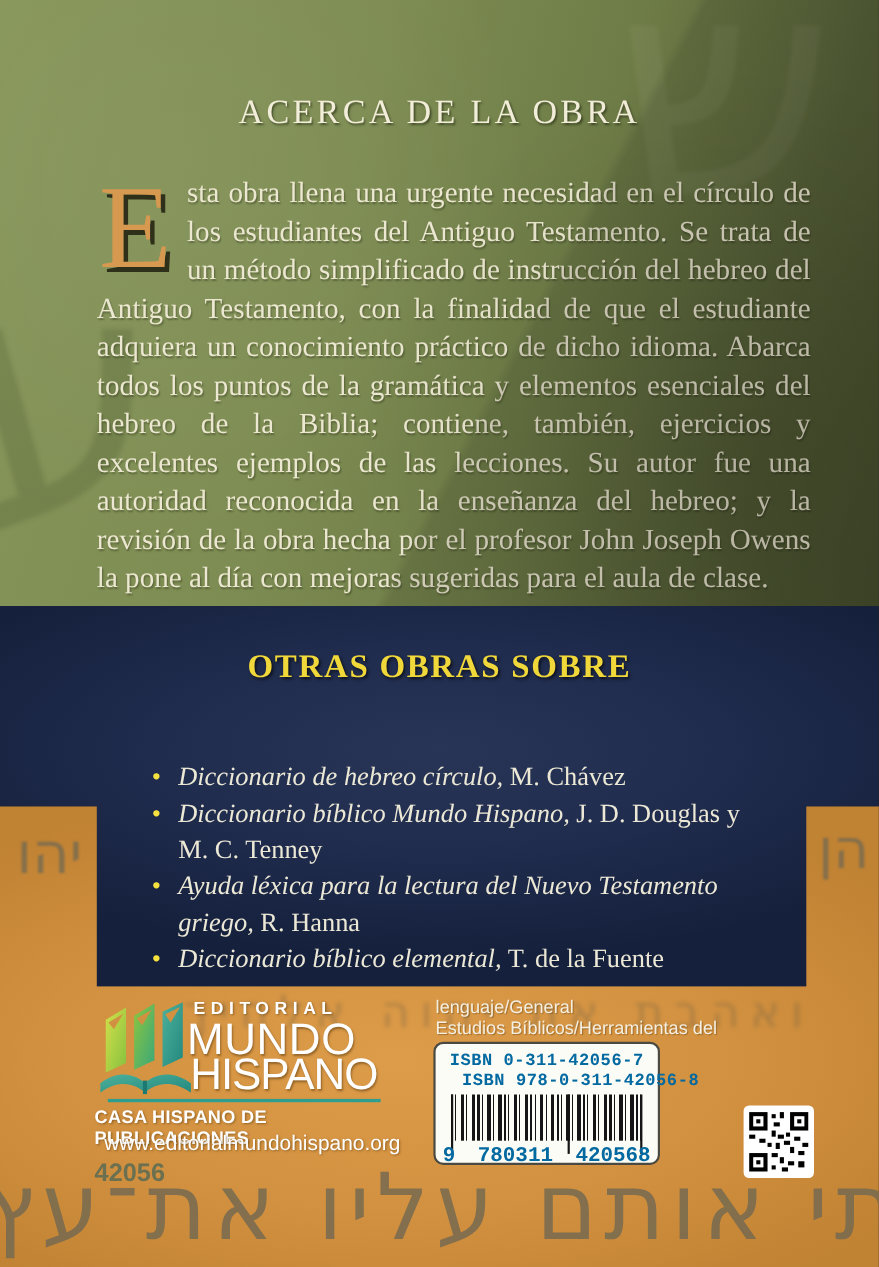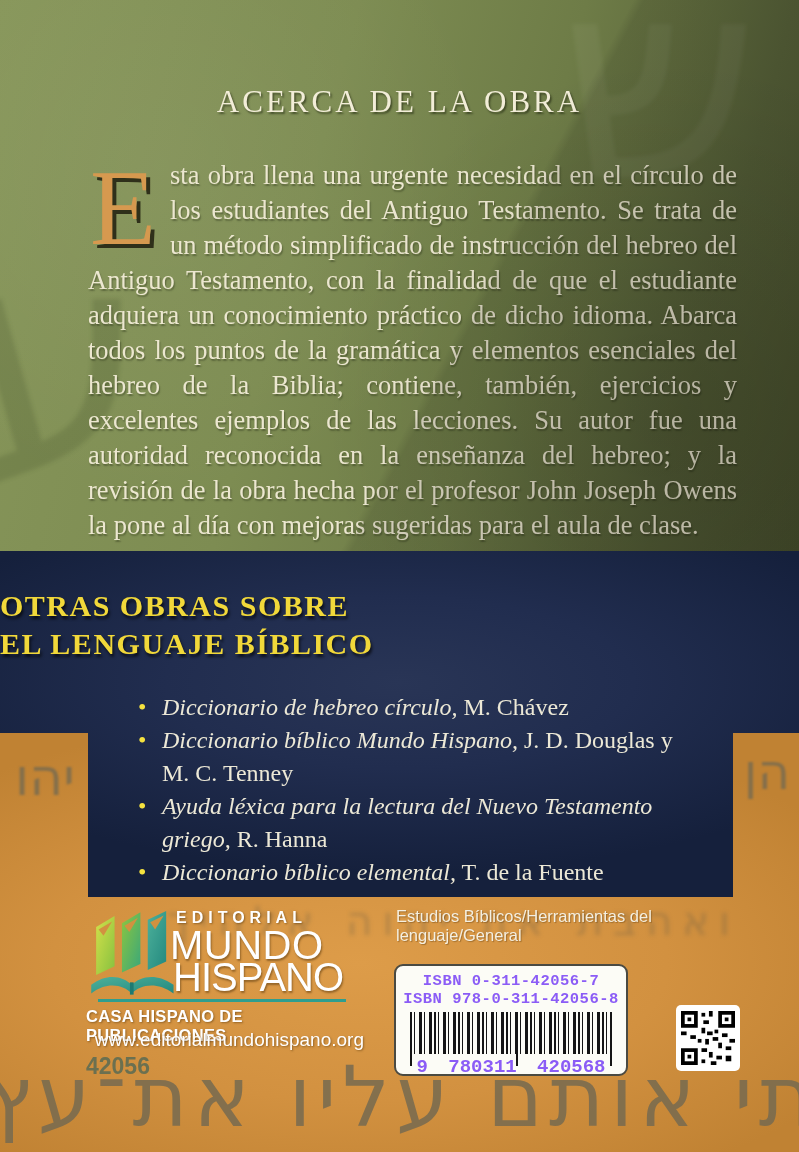--- a/index.html
+++ b/index.html
@@ -61,21 +61,21 @@
   .heb-mid    { top:168px; left:60px; width:680px; font-size:40px; letter-spacing:10px;
                 color:rgba(110,95,68,0.35); filter:blur(2px); }
 
   
   .navy {
     position:absolute; top:551px; left:0; width:799px; height:346px;
     background:radial-gradient(ellipse 65% 55% at 50% 38%, #293556 0%, #212d4f 45%, #15203c 100%);
     clip-path:polygon(0 0, 799px 0, 799px 182px, 733px 182px, 733px 346px, 88px 346px, 88px 182px, 0 182px);
   }
   .works-heading {
-    position:absolute; left:0; width:100%; 
+    position:absolute; left:0; width:100%; text-align:center;
     font-size:30px; font-weight:bold; letter-spacing:1.5px;
     color:#f1d83a; text-shadow:1.5px 2.5px 3px rgba(0,0,0,0.65);
   }
   .wh1 { top:38px; } .wh2 { top:76px; }
   .works-list {
     position:absolute; top:140px; left:138px; width:560px; list-style:none;
   }
   .works-list li { display:flex; font-size:24px; line-height:33px; color:#ece8d6; }
   .works-list .bullet { width:24px; flex:0 0 24px; color:#f5e23f; font-size:24px; }
   .works-list .wt { font-style:italic; }
@@ -98,27 +98,27 @@
   .website { position:absolute; left:0px; top:126px; width:278px; text-align:right; font-size:19px;
              text-shadow:1px 1px 2px rgba(80,50,10,0.5); }
   .prodcode { position:absolute; left:0px; top:150px; width:278px; font-size:23px;
               font-weight:bold; color:#6b7050; }
 
   
   .category { position:absolute; left:396px; top:174px; width:300px;
               font-family:"Liberation Sans",sans-serif; font-size:16.5px; line-height:19px;
               color:#f4efe1; text-shadow:1px 1px 1px rgba(80,50,10,0.4); }
   .barcode-panel {
-    position:absolute; left:394px; top:231px; width:234px; height:112px;
+    position:absolute; left:394px; top:214px; width:206px; height:112px;
     background:#fcfcf6; border:2px solid #4a4a42; border-radius:9px;
-    font-family:"Liberation Mono","DejaVu Sans Mono",monospace; color:#8b5cf6;
+    font-family:"Liberation Mono","DejaVu Sans Mono",monospace; color:#0369a1;
   }
   .isbn-line { position:absolute; left:0; width:100%; text-align:center;
                font-size:15.5px; font-weight:bold; letter-spacing:0.5px; white-space:nowrap; }
-  .i10 { top:6px; } .i13 { top:24px; }
+  .i10 { top:6px; } .i13 { top:24px;padding-left:24px; }
   .bars { position:absolute; left:14px; right:14px; top:46px; height:42px;
     background:repeating-linear-gradient(to right,
       #151515 0 2px, #fcfcf6 2px 4px, #151515 4px 5px, #fcfcf6 5px 9px,
       #151515 9px 12px, #fcfcf6 12px 14px, #151515 14px 15px, #fcfcf6 15px 19px,
       #151515 19px 22px, #fcfcf6 22px 24px); }
   .guard { position:absolute; width:2px; top:46px; height:54px; background:#151515; }
   .g1 { left:14px; } .g2 { left:120px; } .g3 { right:14px; }
   .barcode-digits { position:absolute; left:0; top:90px; width:100%; text-align:center;
                     font-size:19px; font-weight:bold; word-spacing:9px; }
   .qr { position:absolute; left:676px; top:272px; width:64px; height:66px;
@@ -170,22 +170,22 @@
       <div class="editorial">EDITORIAL</div>
       <div class="mundo">MUNDO</div>
       <div class="hispano">HISPANO</div>
       <div class="logo-underline"></div>
       <div class="tagline">CASA HISPANO DE PUBLICACIONES</div>
       <div class="website">www.editorialmundohispano.org</div>
       <div class="prodcode">42056</div>
     </div>
 
     <div class="category">
+      <div>lenguaje/General</div>
       <div>Estudios Bíblicos/Herramientas del</div>
-      <div>lenguaje/General</div>
     </div>
 
     <div class="barcode-panel">
       <div class="isbn-line i10">ISBN 0-311-42056-7</div>
       <div class="isbn-line i13">ISBN 978-0-311-42056-8</div>
       <div class="bars"></div>
       <div class="guard g1"></div>
       <div class="guard g2"></div>
       <div class="guard g3"></div>
       <div class="barcode-digits">9 780311 420568</div>
@@ -225,21 +225,20 @@
           <rect x="24" y="24" width="3" height="3"></rect>
             <rect x="11" y="26" width="2" height="2"></rect>
             <rect x="16" y="27" width="3" height="2"></rect>
         </g>
       </svg>
     </div>
   </section>
 
   <section class="navy">
     <h2 class="works-heading wh1">OTRAS OBRAS SOBRE</h2>
-    <h2 class="works-heading wh2">EL LENGUAJE BÍBLICO</h2>
     <ul class="works-list">
       <li>
         <span class="bullet">•</span>
         <span class="item-text"><span class="wt">Diccionario de hebreo círculo,</span><span class="wa"> M. Chávez</span></span>
       </li>
       <li>
         <span class="bullet">•</span>
         <span class="item-text"><span class="wt">Diccionario bíblico Mundo Hispano,</span><span class="wa"> J. D. Douglas y M. C. Tenney</span></span>
       </li>
       <li>

